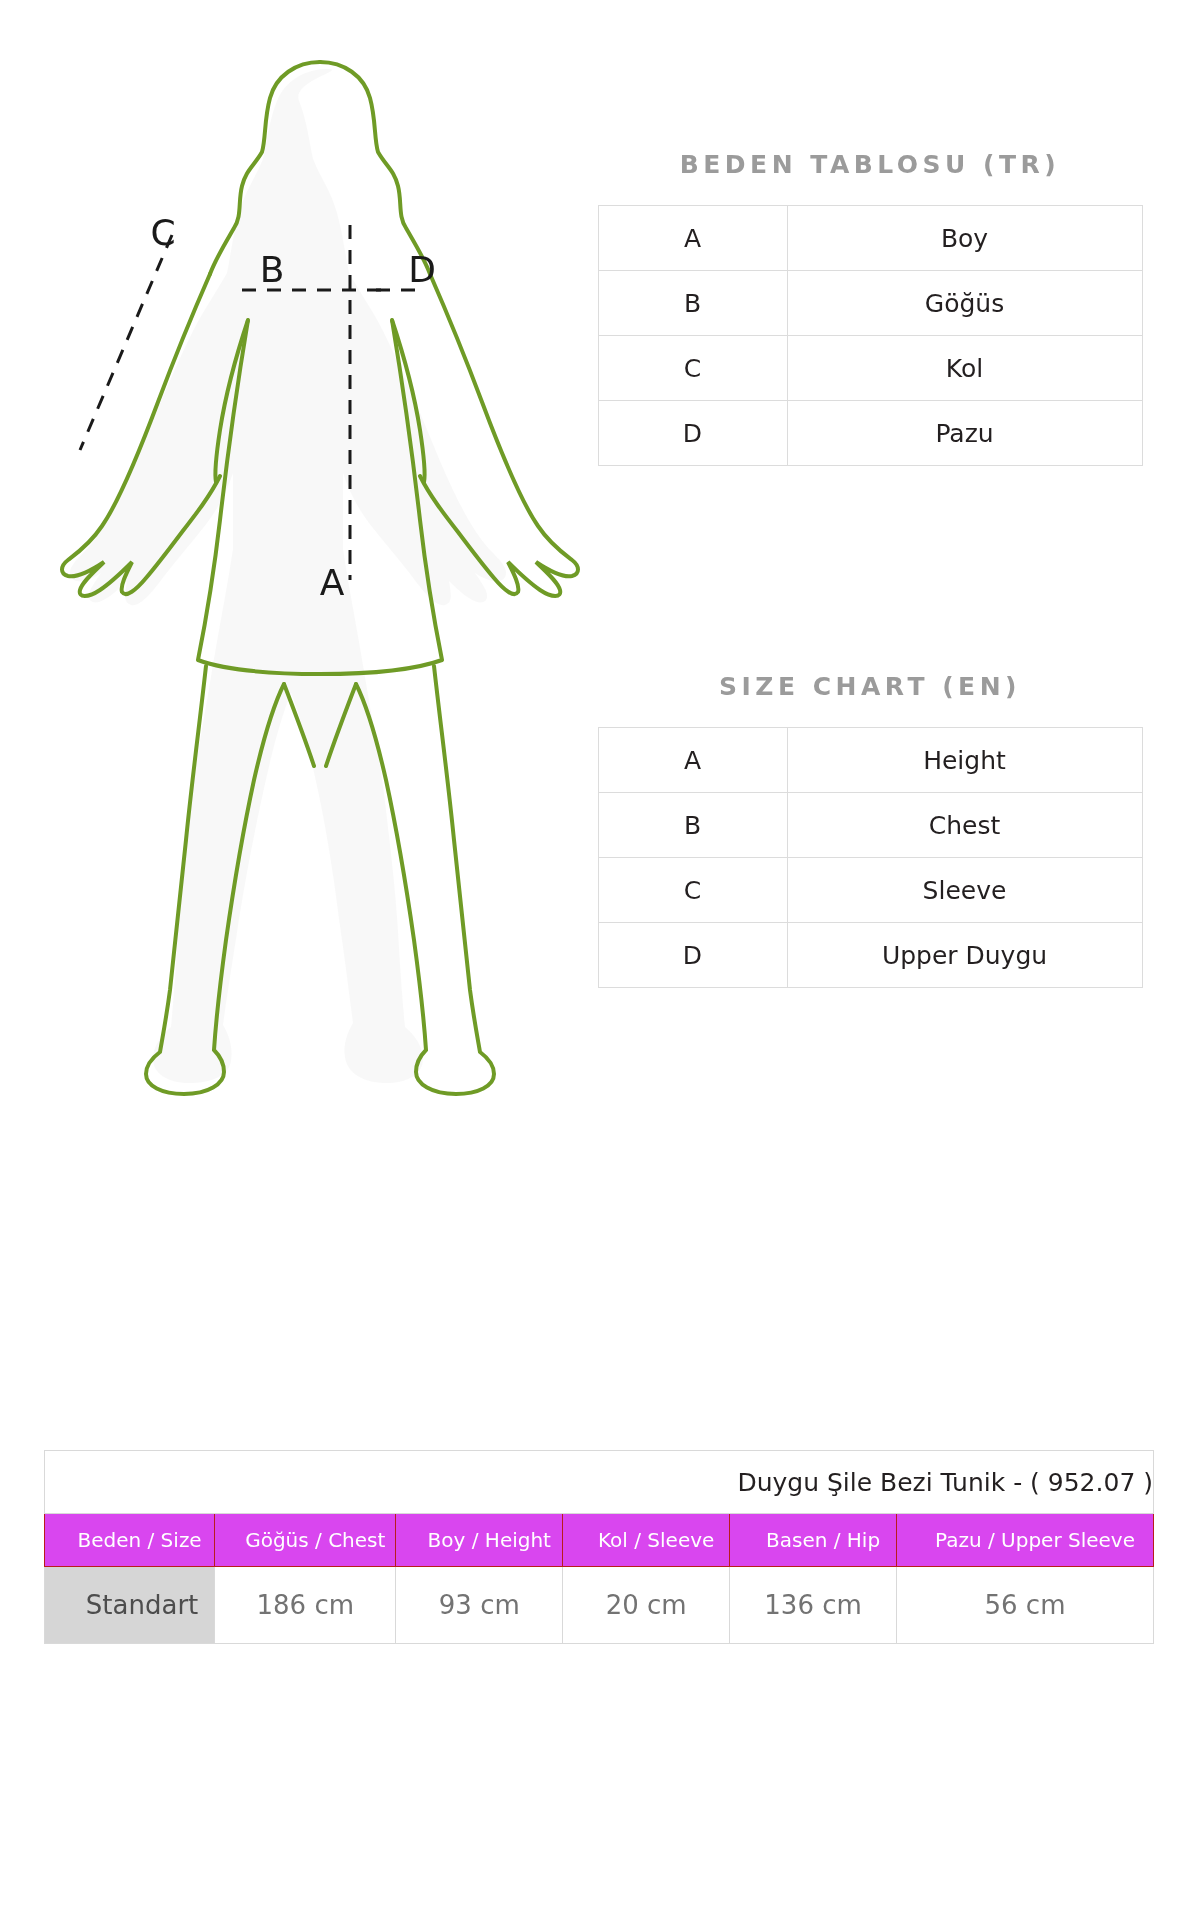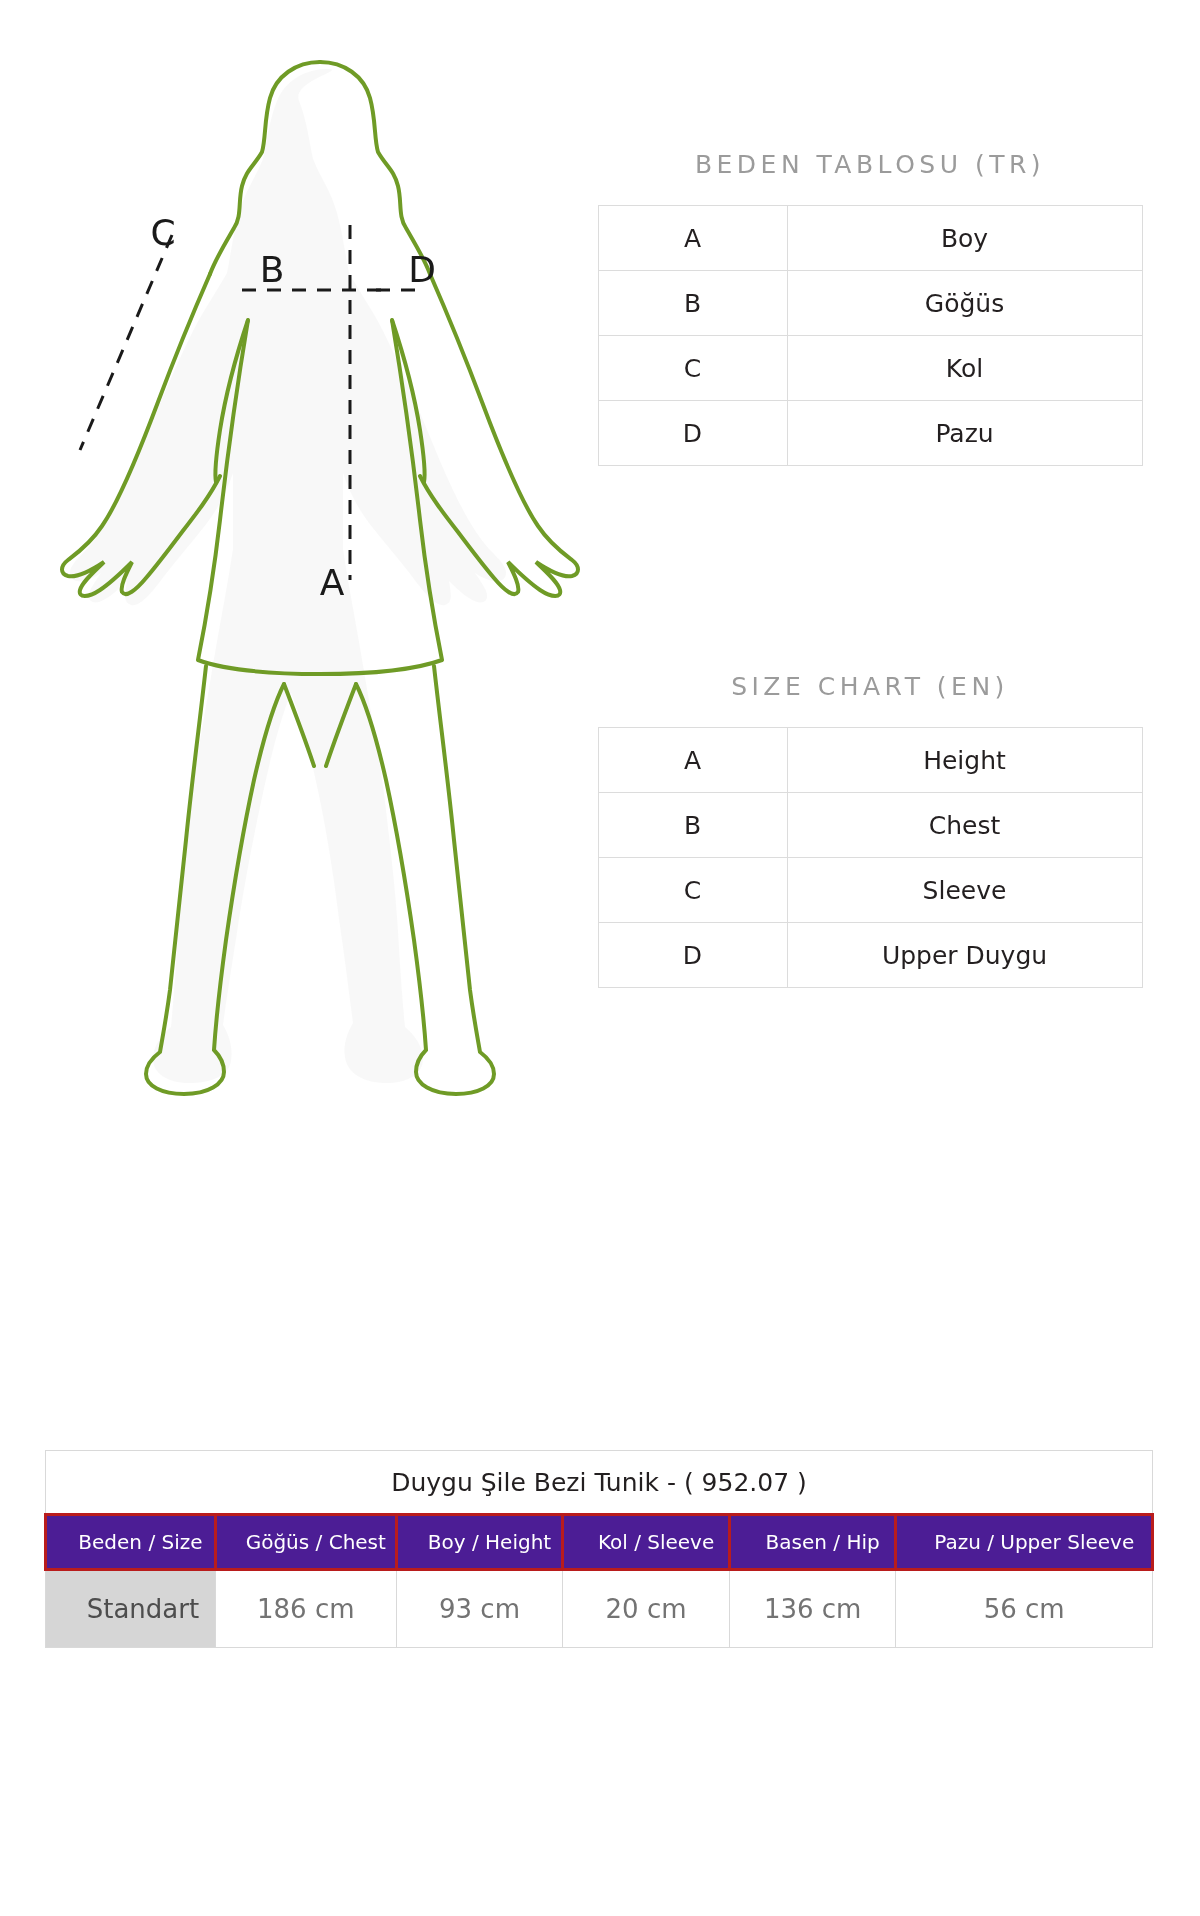--- a/index.html
+++ b/index.html
@@ -32,21 +32,21 @@
   .legend-block {
     position: absolute;
     width: 560px;
   }
   #legend-tr { left: 590px; top: 150px; }
   #legend-en { left: 590px; top: 672px; }
 
   .legend-title {
     text-align: center;
     font-size: 25px;
-    font-weight: normal;
+    font-weight: bold;
     letter-spacing: 4.5px;
     color: #9b9b9b;
     margin: 0 0 26px 0;
     font-family: "DejaVu Sans", "Liberation Sans", sans-serif;
   }
 
   table.legend {
     border-collapse: collapse;
     width: 545px;
     margin: 0 auto;
@@ -81,28 +81,29 @@
     border: 1px solid #d9d9d9;
     padding: 0;
     text-align: center;
     vertical-align: middle;
   }
   table.sizes tr.product-row td {
     height: 62px;
     font-size: 25px;
     color: #231f20;
     font-weight: normal;
+    text-align: right;
   }
   table.sizes tr.head-row th {
     height: 52px;
-    background: #4c1d95;
+    background: #d946ef;
     color: #ffffff;
     font-size: 20px;
     font-weight: normal;
-    border: 3px solid #b91c1c;
+    border: 1px solid #b91c1c;
     padding-left: 20px;
   }
   table.sizes tr.data-row td {
     height: 76px;
     font-size: 26px;
     color: #737373;
   }
   table.sizes tr.data-row td.size-name {
     background: #d6d6d6;
     color: #4d4d4d;

